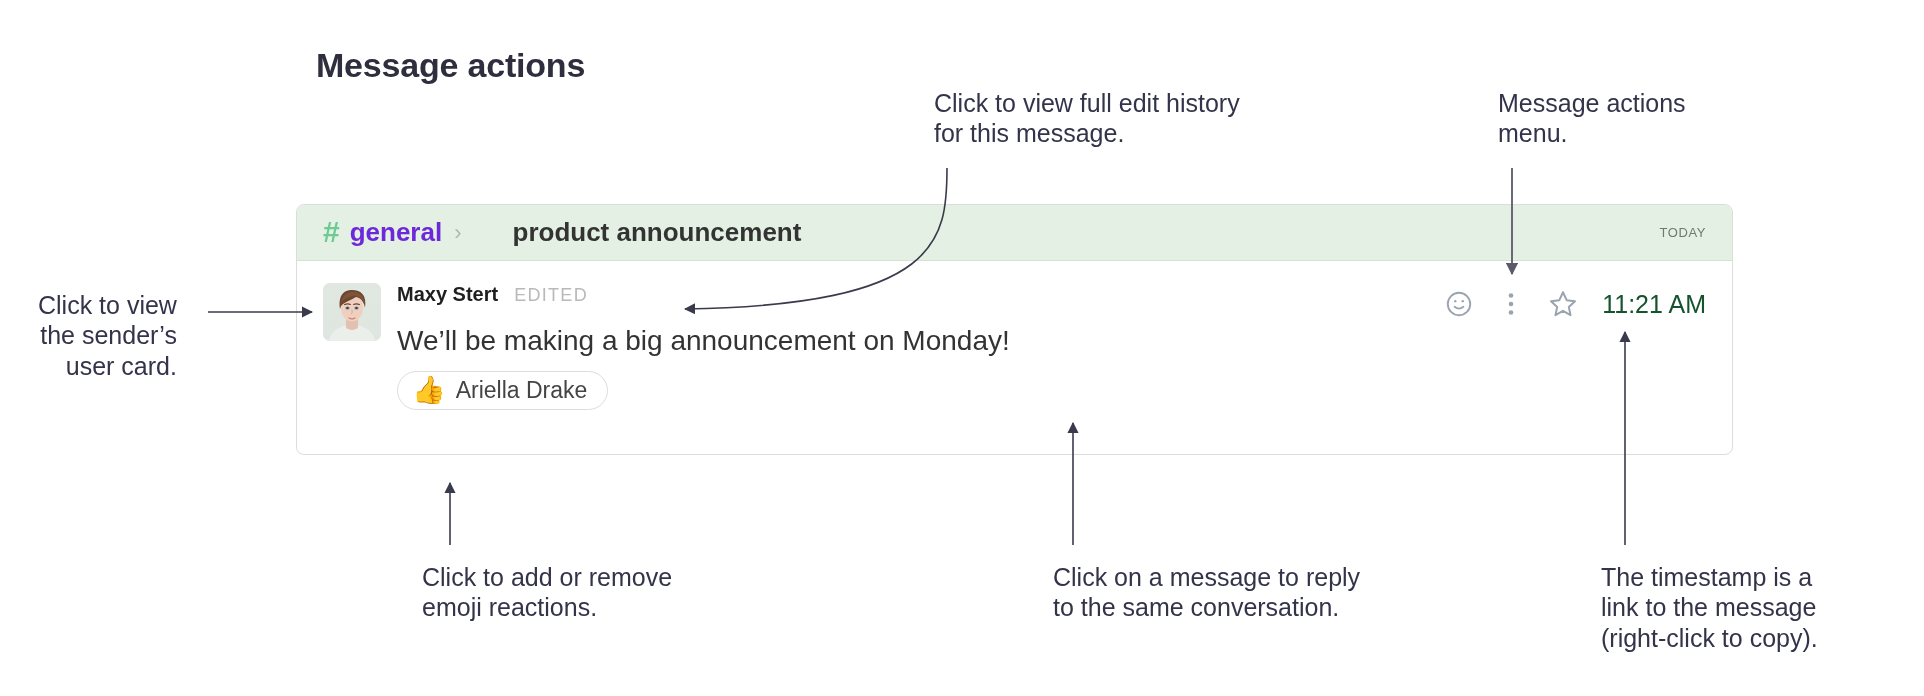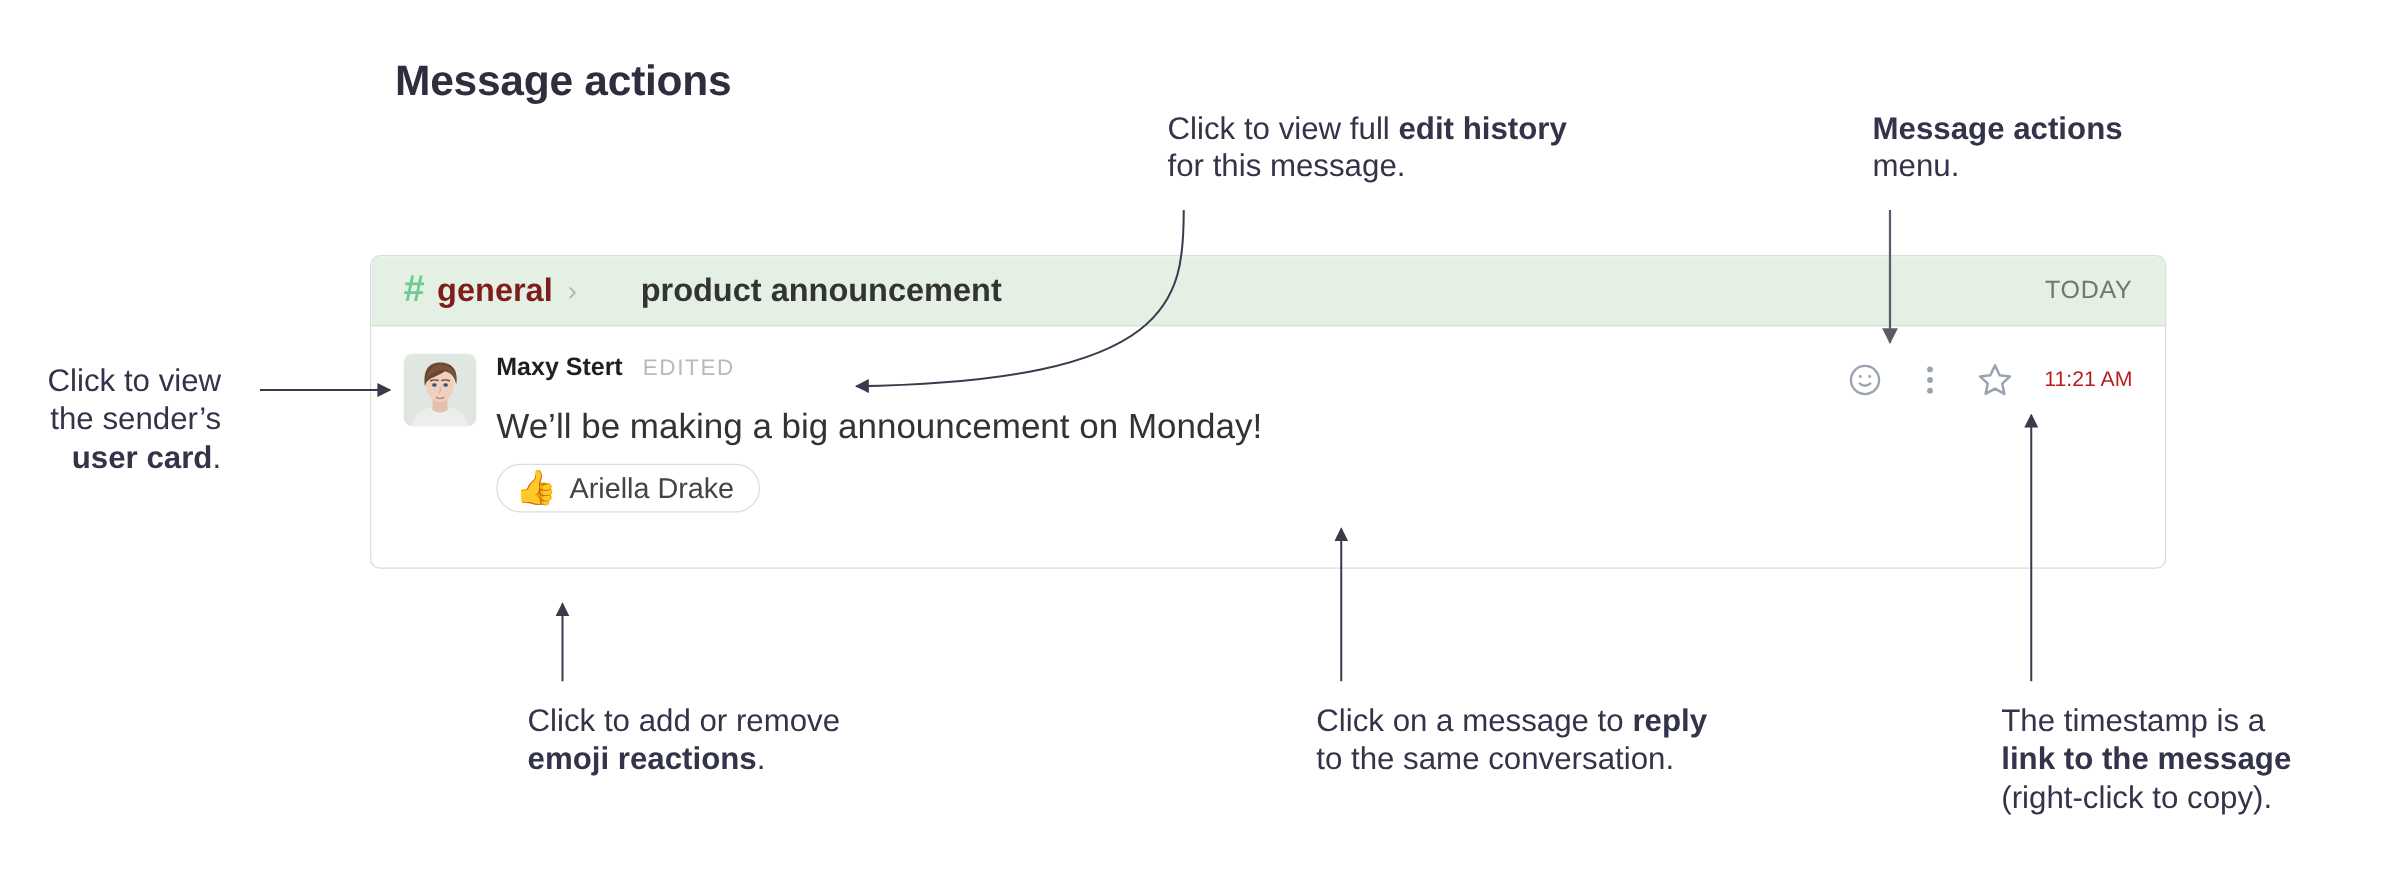--- a/index.html
+++ b/index.html
@@ -30,21 +30,21 @@
   }
 
   
   .annotation {
     position: absolute;
     font-size: 25px;
     line-height: 1.21;
     color: #33334a;
     white-space: nowrap;
   }
-  .annotation b { font-weight: 700; }
+  .annotation b { font-weight: 400; }
 
   #ann-edit-history { left: 934px; top: 88px; }
   #ann-actions-menu { left: 1498px; top: 88px; }
   #ann-user-card   { left: 38px;  top: 290px; text-align: right; }
   #ann-emoji       { left: 422px; top: 562px; }
   #ann-reply       { left: 1053px; top: 562px; }
   #ann-timestamp   { left: 1601px; top: 562px; }
 
   
   #connectors {
@@ -83,38 +83,38 @@
     font-weight: 700;
     color: #6fca92;
     line-height: 1;
     margin-right: 10px;
     position: relative;
     top: -1px;
   }
   .stream-name {
     font-size: 26px;
     font-weight: 700;
-    color: #7f1d1d;
+    color: #6d28d9;
     text-align: right;
   }
   #breadcrumb-sep {
     font-size: 22px;
     color: #aebaae;
     margin: 0 12px;
     font-weight: 400;
   }
   .topic-name {
     font-size: 26px;
     font-weight: 700;
     color: #333333;
     margin-left: 39px;
   }
   #recipient-date {
     margin-left: auto;
-    font-size: 20px;
+    font-size: 13px;
     letter-spacing: 0.6px;
     color: #6f7a6f;
     font-weight: 400;
   }
 
   
   #message-row {
     display: flex;
     padding: 22px 26px 0 26px;
     position: relative;
@@ -182,22 +182,22 @@
   }
   .action-icon {
     width: 34px;
     height: 34px;
     display: flex;
     align-items: center;
     justify-content: center;
     margin-left: 18px;
   }
   #message-timestamp {
-    font-size: 17px;
-    color: #b91c1c;
+    font-size: 25px;
+    color: #14532d;
     margin-left: 22px;
     white-space: nowrap;
   }
 </style>
 </head>
 <body>
 
 <div id="page-title">Message actions</div>
 
 <div class="annotation" id="ann-edit-history">

